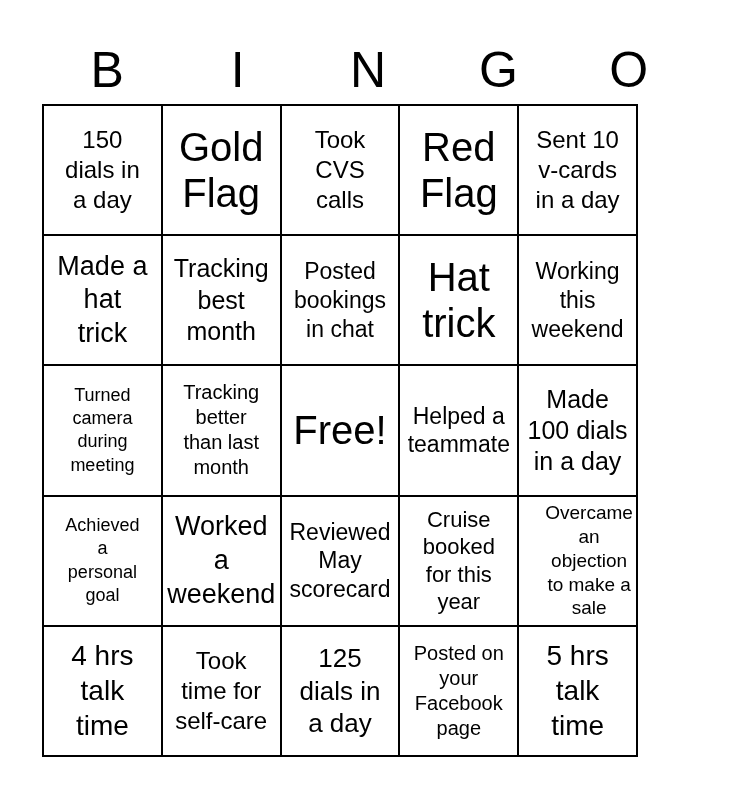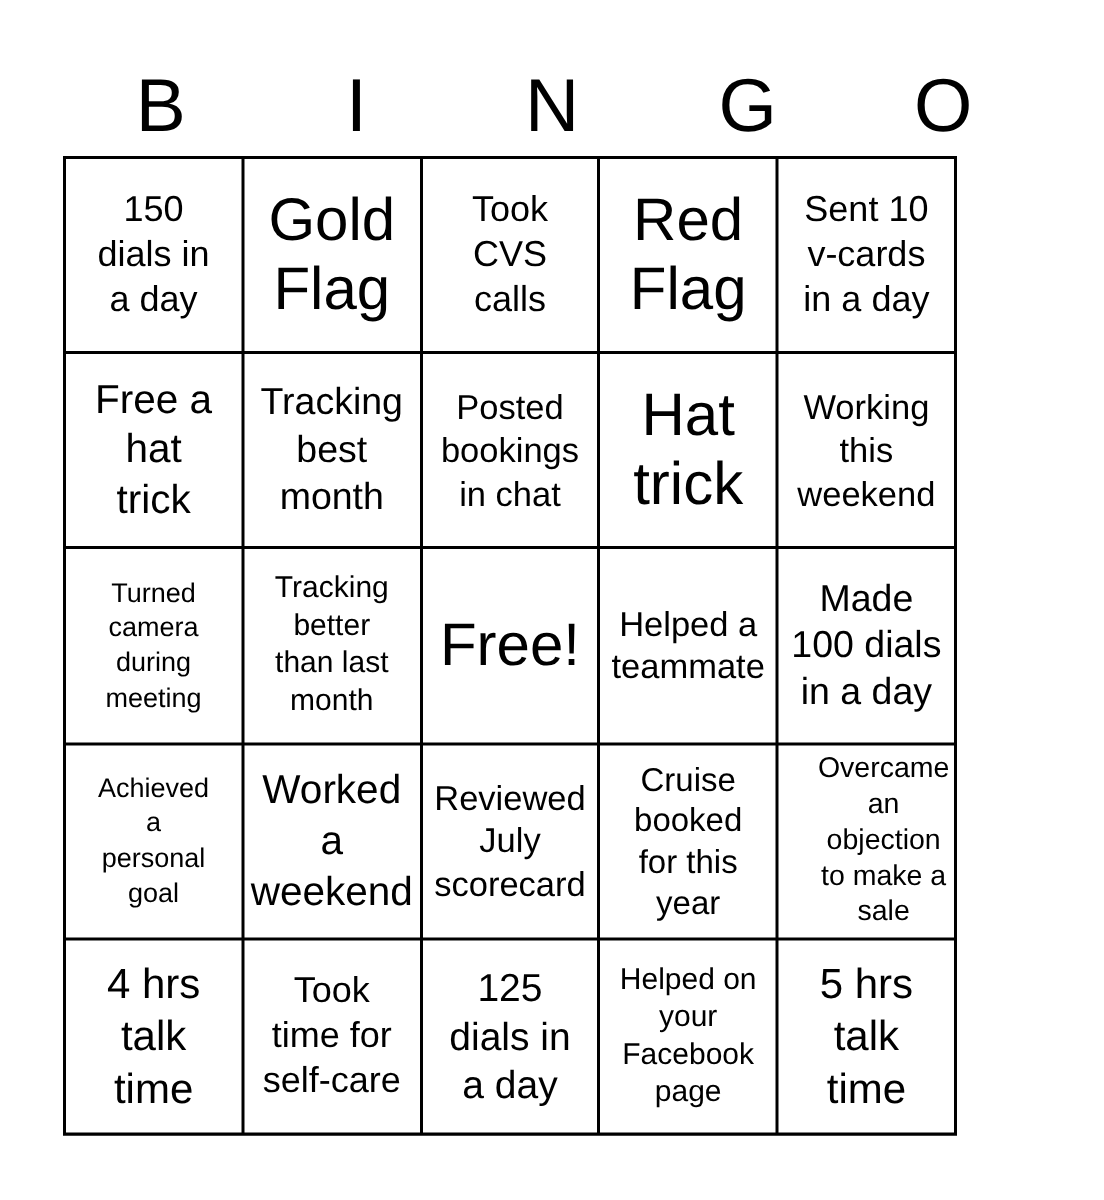--- a/index.html
+++ b/index.html
@@ -96,21 +96,21 @@
 Flag</div>
   <div class="cell fs-24">Took
 CVS
 calls</div>
   <div class="cell fs-40">Red
 Flag</div>
   <div class="cell fs-24">Sent 10
 v-cards
 in a day</div>
 
-  <div class="cell fs-27">Free a
+  <div class="cell fs-27">Made a
 hat
 trick</div>
   <div class="cell fs-25">Tracking
 best
 month</div>
   <div class="cell fs-23">Posted
 bookings
 in chat</div>
   <div class="cell fs-40">Hat
 trick</div>
@@ -134,40 +134,40 @@
 in a day</div>
 
   <div class="cell fs-21">Achieved
 a
 personal
 goal</div>
   <div class="cell fs-27">Worked
 a
 weekend</div>
   <div class="cell fs-23">Reviewed
-July
+May
 scorecard</div>
   <div class="cell fs-22">Cruise
 booked
 for this
 year</div>
   <div class="cell fs-19">Overcame
 an objection
 to make a
 sale</div>
 
   <div class="cell fs-28">4 hrs
 talk
 time</div>
   <div class="cell fs-24">Took
 time for
 self-care</div>
   <div class="cell fs-26">125
 dials in
 a day</div>
-  <div class="cell fs-20">Helped on
+  <div class="cell fs-20">Posted on
 your
 Facebook
 page</div>
   <div class="cell fs-28">5 hrs
 talk
 time</div>
 </div>
 
 </body></html>

